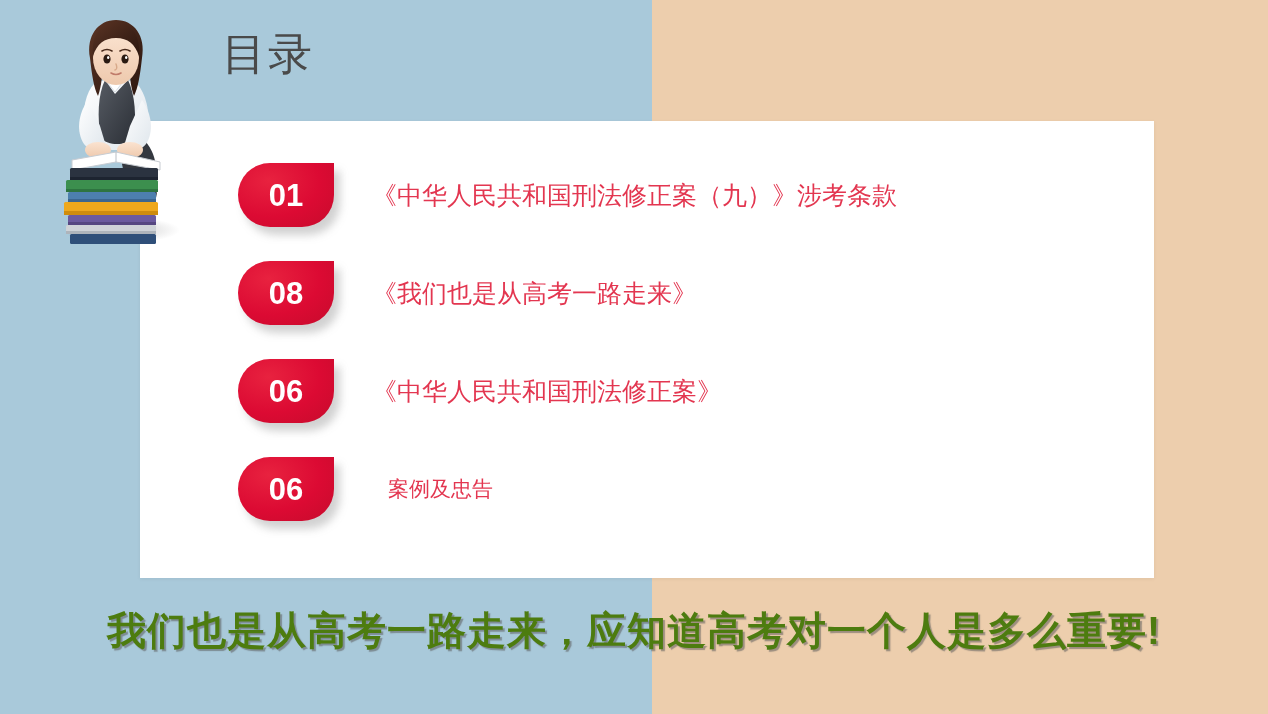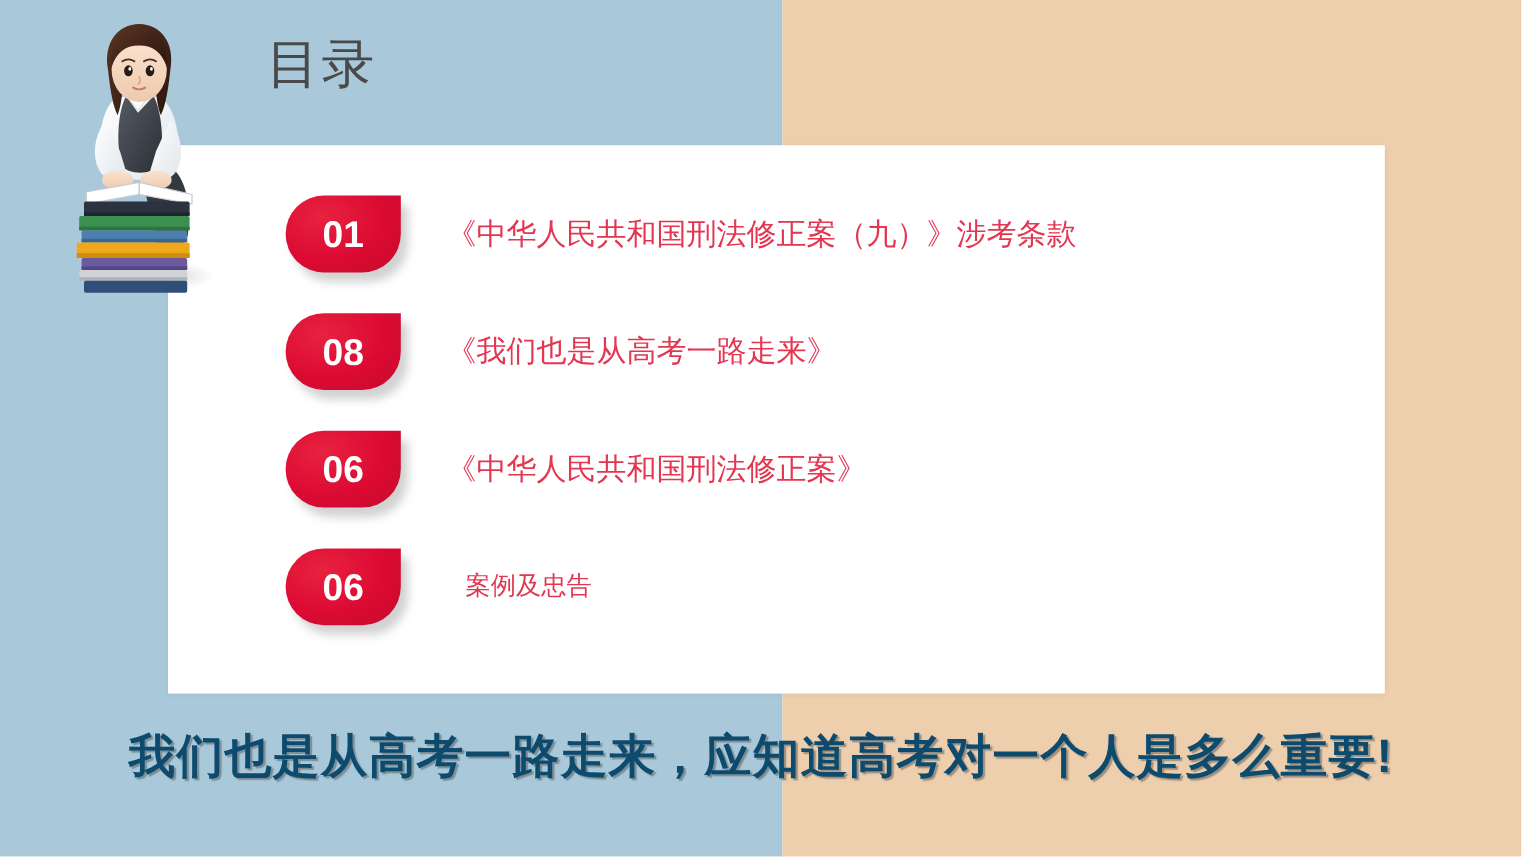--- a/index.html
+++ b/index.html
@@ -123,21 +123,21 @@
   
   .caption {
     position: absolute;
     left: 0;
     top: 602px;
     width: 1268px;
     text-align: center;
     font-size: 39px;
     line-height: 58px;
     font-weight: bold;
-    color: #0c4a6e;
+    color: #4d7c0f;
     letter-spacing: 1px;
     text-shadow: 2px 2px 1px rgba(90,90,90,0.55);
     white-space: nowrap;
   }
 
   
   .illustration {
     position: absolute;
     left: 42px;
     top: 14px;

